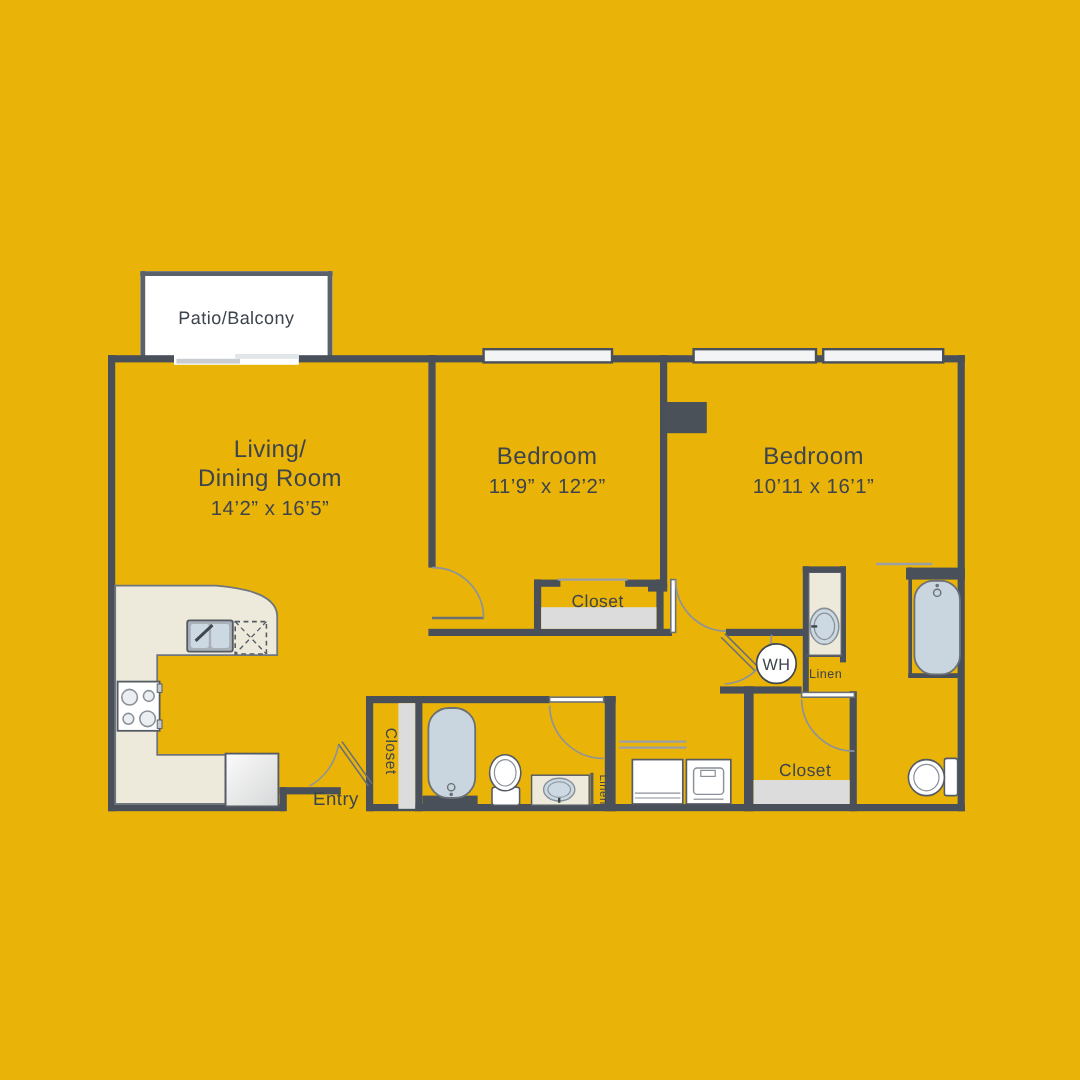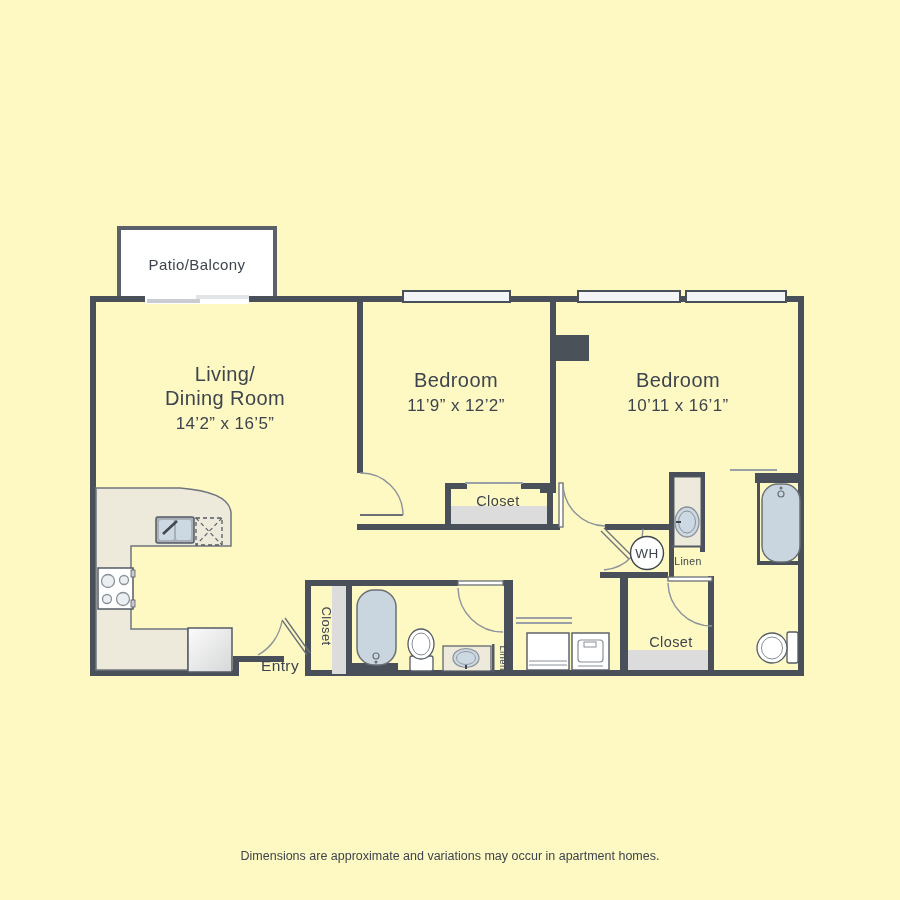--- a/index.html
+++ b/index.html
@@ -7,21 +7,21 @@
     padding: 0;
     background: #ffffff;
     width: 900px;
     height: 900px;
     font-family: "Liberation Sans", sans-serif;
   }
   #stage {
     position: relative;
     width: 900px;
     height: 900px;
-    background: #fef9c3;
+    background: #eab308;
     overflow: hidden;
   }
   svg { display: block; }
   text {
     fill: #3d444d;
     font-family: "Liberation Sans", sans-serif;
     letter-spacing: 0.4px;
   }
   .room-name { font-size: 20px; }
   .room-dims { font-size: 17px; }
@@ -245,14 +245,13 @@
 
     <text class="small-label" x="498" y="506" text-anchor="middle">Closet</text>
     <text class="small-label" x="671" y="647" text-anchor="middle">Closet</text>
     <text class="small-label" x="322" y="626" text-anchor="middle" transform="rotate(90 322 626)" style="font-size:13px">Closet</text>
     <text class="tiny-label" x="500" y="658" text-anchor="middle" transform="rotate(90 500 658)" style="font-size:9.5px">Linen</text>
     <text class="tiny-label" x="688" y="565" text-anchor="middle">Linen</text>
     <text class="entry-label" x="280" y="671" text-anchor="middle">Entry</text>
   </g>
 </svg>
 
-<div class="disclaimer">Dimensions are approximate and variations may occur in apartment homes.</div>
 </div>
 
 </body></html>

